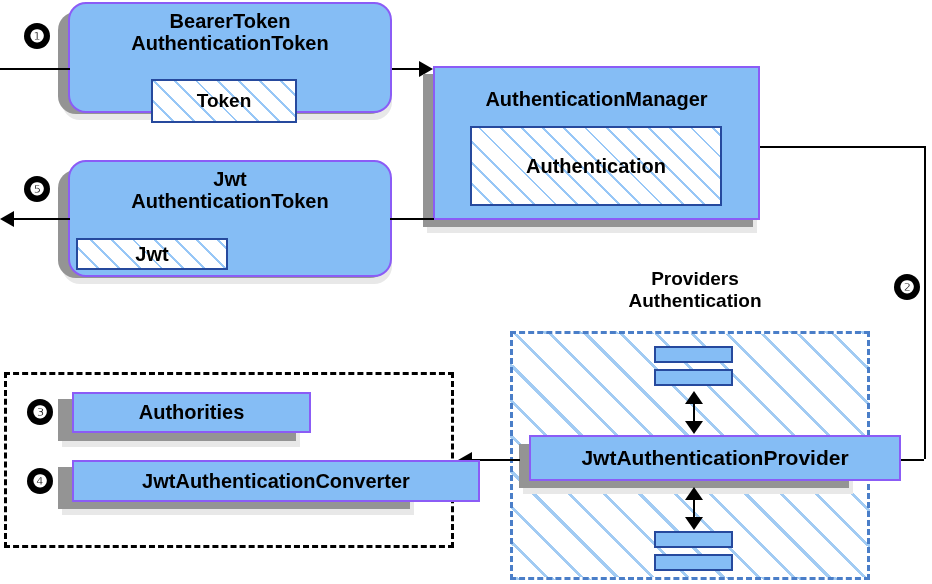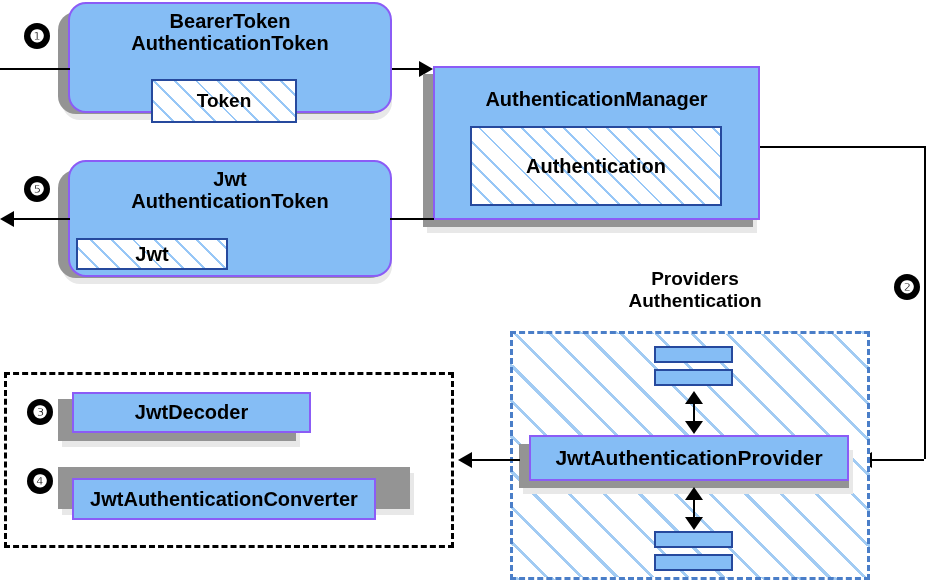--- a/index.html
+++ b/index.html
@@ -168,47 +168,47 @@
 
   <div class="bar" style="left:654px;top:346px;width:79px;height:17px;"></div>
   <div class="bar" style="left:654px;top:369px;width:79px;height:17px;"></div>
 
   <div class="vline" style="left:693px;top:394px;height:36px;"></div>
   <div class="arrowhead arrow-up" style="left:685px;top:391px;"></div>
   <div class="arrowhead arrow-down" style="left:685px;top:421px;"></div>
 
   <div class="shadow-far" style="left:523px;top:450px;width:330px;height:44px;"></div>
   <div class="shadow-near" style="left:519px;top:444px;width:330px;height:44px;"></div>
-  <div class="node" style="left:529px;top:435px;width:320px;height:46px;font-size:21px;">
+  <div class="node" style="left:529px;top:435px;width:372px;height:46px;font-size:21px;">
     <span>JwtAuthenticationProvider</span>
   </div>
 
   <div class="vline" style="left:693px;top:490px;height:36px;"></div>
   <div class="arrowhead arrow-up" style="left:685px;top:487px;"></div>
   <div class="arrowhead arrow-down" style="left:685px;top:517px;"></div>
 
   <div class="bar" style="left:654px;top:531px;width:79px;height:17px;"></div>
   <div class="bar" style="left:654px;top:554px;width:79px;height:17px;"></div>
 
   <div class="dashed-black" style="left:4px;top:372px;width:450px;height:176px;"></div>
 
   <div class="hline" style="left:472px;top:459px;width:48px;"></div>
   <div class="arrowhead arrow-left" style="left:458px;top:452px;"></div>
 
   <div class="shadow-far" style="left:62px;top:405px;width:238px;height:42px;"></div>
   <div class="shadow-near" style="left:58px;top:399px;width:238px;height:42px;"></div>
   <div class="node" style="left:72px;top:392px;width:239px;height:41px;font-size:20px;">
-    <span>JwtDecoder</span>
+    <span>Authorities</span>
   </div>
   <div class="marker" style="left:27px;top:399px;">
     <span>❸</span>
   </div>
 
   <div class="shadow-far" style="left:62px;top:473px;width:352px;height:42px;"></div>
   <div class="shadow-near" style="left:58px;top:467px;width:352px;height:42px;"></div>
-  <div class="node" style="left:72px;top:460px;width:304px;height:42px;font-size:20px;margin-top:18px;">
+  <div class="node" style="left:72px;top:460px;width:408px;height:42px;font-size:20px;">
     <span>JwtAuthenticationConverter</span>
   </div>
   <div class="marker" style="left:27px;top:468px;">
     <span>❹</span>
   </div>
 
 </div>
 
 </body></html>

